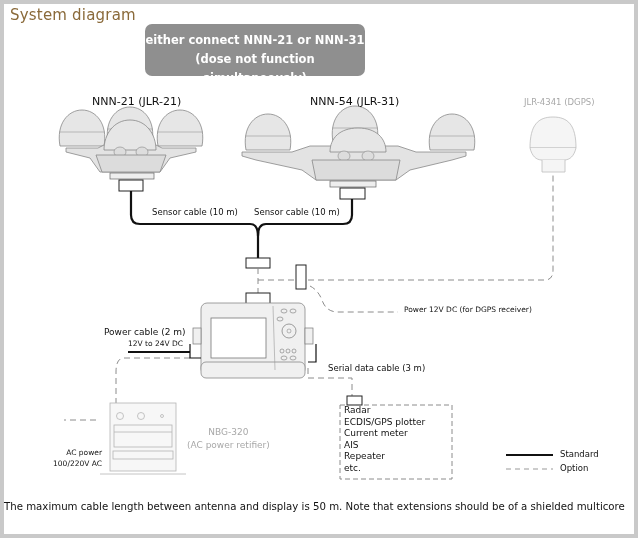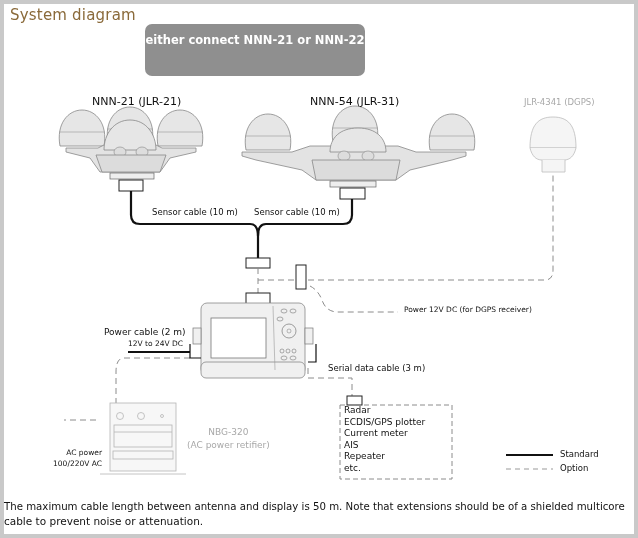--- a/index.html
+++ b/index.html
@@ -115,21 +115,22 @@
   <rect x="347" y="396" width="15" height="9" fill="#fff" stroke="#222" stroke-width="1"></rect>
   <rect x="340" y="405" width="112" height="74" fill="none" stroke="#8c8c8c" stroke-width="1" stroke-dasharray="5,3"></rect>
 
   <line x1="506" y1="455" x2="553" y2="455" stroke="#111" stroke-width="2.2"></line>
   <line x1="506" y1="469" x2="553" y2="469" stroke="#999" stroke-width="1" stroke-dasharray="5,4"></line>
 </svg>
 
 <div class="title">System diagram</div>
 
 <div class="note-box">
-  <div>either connect NNN-21 or NNN-22</div>
+  <div>either connect NNN-21 or NNN-31</div>
+  <div>(dose not function simultaneously)</div>
 </div>
 
 <div class="lbl big" style="left:92px;top:95px;">NNN-21 (JLR-21)</div>
 <div class="lbl big" style="left:310px;top:95px;">NNN-54 (JLR-31)</div>
 <div class="lbl gray" style="left:524px;top:97px;">JLR-4341 (DGPS)</div>
 
 <div class="lbl" style="left:152px;top:207px;">Sensor cable (10 m)</div>
 <div class="lbl" style="left:254px;top:207px;">Sensor cable (10 m)</div>
 <div class="lbl" style="left:404px;top:305px;font-size:7.5px;">Power 12V DC (for DGPS receiver)</div>
 
@@ -154,14 +155,13 @@
   <div>AIS</div>
   <div>Repeater</div>
   <div>etc.</div>
 </div>
 
 <div class="lbl" style="left:560px;top:449px;">Standard</div>
 <div class="lbl" style="left:560px;top:463px;">Option</div>
 
 <div class="footer">
   <div style="font-size:10.2px;white-space:nowrap;">The maximum cable length between antenna and display is 50 m. Note that extensions should be of a shielded multicore</div>
-  <div>cable to prevent noise or attenuation.</div>
 </div>
 
 </body></html>

